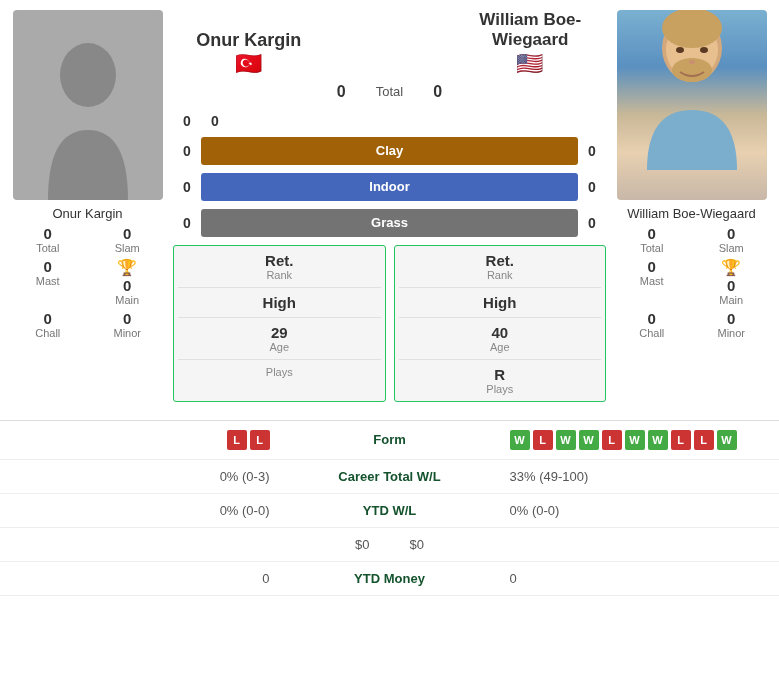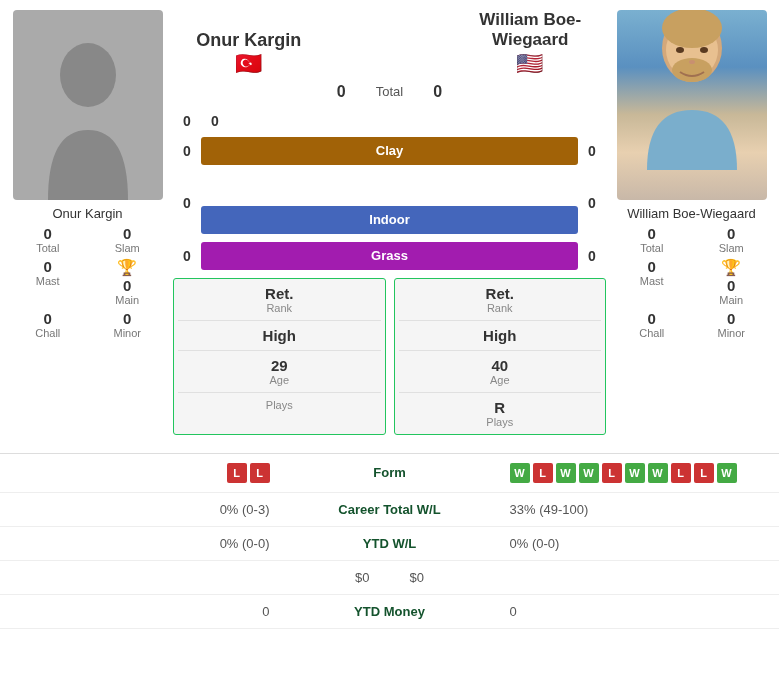--- a/index.html
+++ b/index.html
@@ -109,22 +109,22 @@
       height: 28px;
       border: none;
       border-radius: 3px;
       color: #fff;
       font-weight: bold;
       font-size: 13px;
       cursor: pointer;
     }
     .surf-btn.hard { background: #4488cc; }
     .surf-btn.clay { background: #a16207; }
-    .surf-btn.indoor { background: #4466bb; margin-top: 33px; }
-    .surf-btn.grass { background: #a21caf; }
+    .surf-btn.indoor { background: #4466bb; }
+    .surf-btn.grass { background: #737373; }
 
     .total-line {
       display: flex;
       align-items: center;
       justify-content: center;
       margin-bottom: 12px;
       gap: 30px;
     }
 
     .total-num { font-size: 16px; font-weight: bold; }

